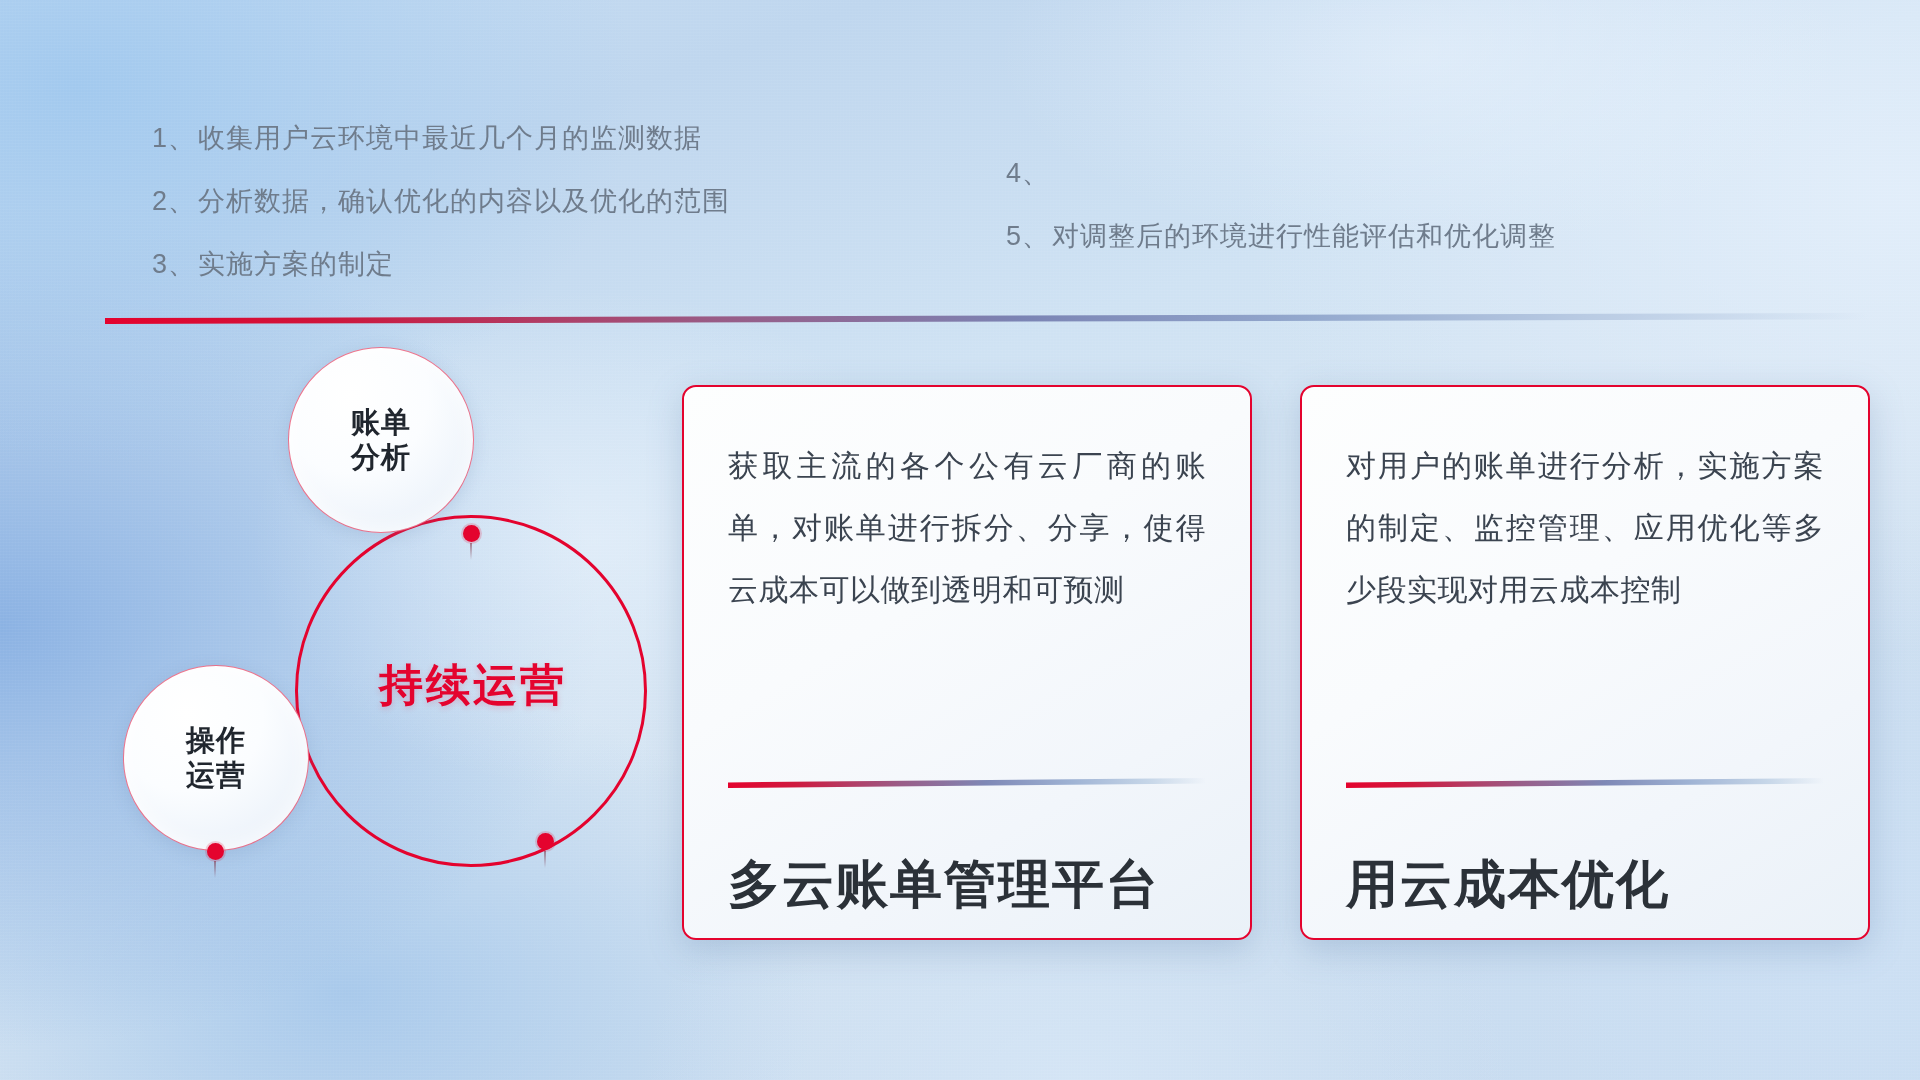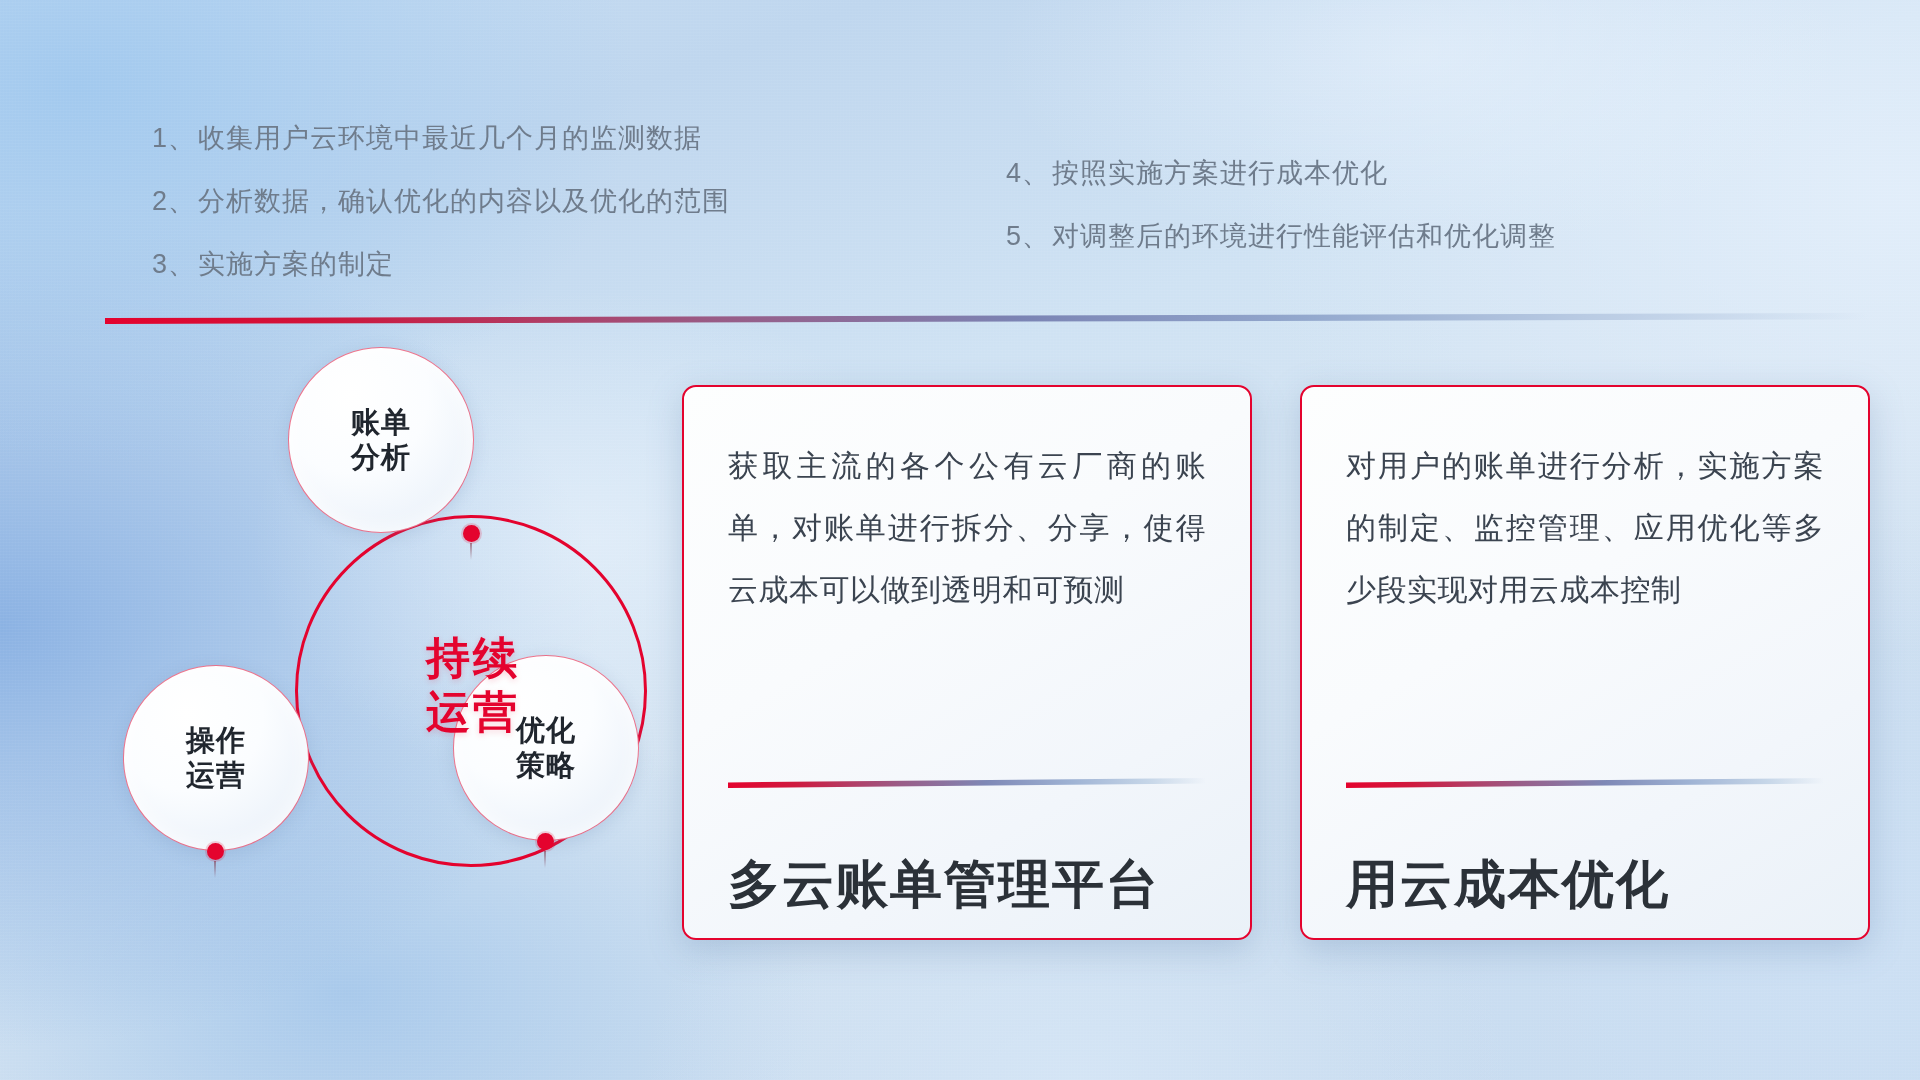--- a/index.html
+++ b/index.html
@@ -82,21 +82,21 @@
   #dot-left  { left:94px;  top:488px; }
   #dot-right { left:424px; top:478px; }
   .node-tick { position:absolute; width:2px; height:17px;
     background:linear-gradient(180deg,rgba(120,40,60,.55),rgba(120,40,60,0)); }
   #tick-top   { left:357px; top:188px; }
   #tick-left  { left:101px; top:506px; }
   #tick-right { left:431px; top:496px; }
 
   #venn-center {
     position:absolute; left:240px; top:250px; width:240px; height:160px;
-    display:flex; flex-direction:column; align-items:center; justify-content:center;
+    display:flex; flex-direction:row; align-items:center; justify-content:center;
     color:#e4032e; font-weight:bold; font-size:44px; line-height:1.22; text-align:center;
     letter-spacing:3px; text-shadow:0 2px 6px rgba(228,3,46,.18);
   }
 
   
   .card {
     position:absolute; top:385px; width:570px; height:555px;
     border:2.2px solid #e4032e; border-radius:14px;
     background:linear-gradient(150deg,#fdfefe 0%, #f9fbfd 40%, #f2f6fb 72%, #eaf1f8 100%);
     box-shadow:0 10px 34px rgba(90,125,170,.28);
@@ -142,21 +142,20 @@
   </div>
   <div class="step-item">
     <span class="step-num">3、</span>
     <span class="step-text">实施方案的制定</span>
   </div>
 </div>
 
 <div class="steps-col" id="steps-right">
   <div class="step-item">
     <span class="step-num">4、</span>
-    <span class="step-text">按照实施方案进行成本优化</span>
   </div>
   <div class="step-item">
     <span class="step-num">5、</span>
     <span class="step-text">对调整后的环境进行性能评估和优化调整</span>
   </div>
 </div>
 
 <div id="top-divider"></div>
 
 <div id="venn">
@@ -165,26 +164,20 @@
   <div class="sat" id="sat-top">
     <div>
       <div>账单</div>
       <div>分析</div>
     </div>
   </div>
   <div class="sat" id="sat-left">
     <div>
       <div>操作</div>
       <div>运营</div>
-    </div>
-  </div>
-  <div class="sat" id="sat-right">
-    <div>
-      <div>优化</div>
-      <div>策略</div>
     </div>
   </div>
 
   <div class="node-tick" id="tick-top"></div>
   <div class="node-tick" id="tick-left"></div>
   <div class="node-tick" id="tick-right"></div>
   <div class="node-dot" id="dot-top"></div>
   <div class="node-dot" id="dot-left"></div>
   <div class="node-dot" id="dot-right"></div>
 

